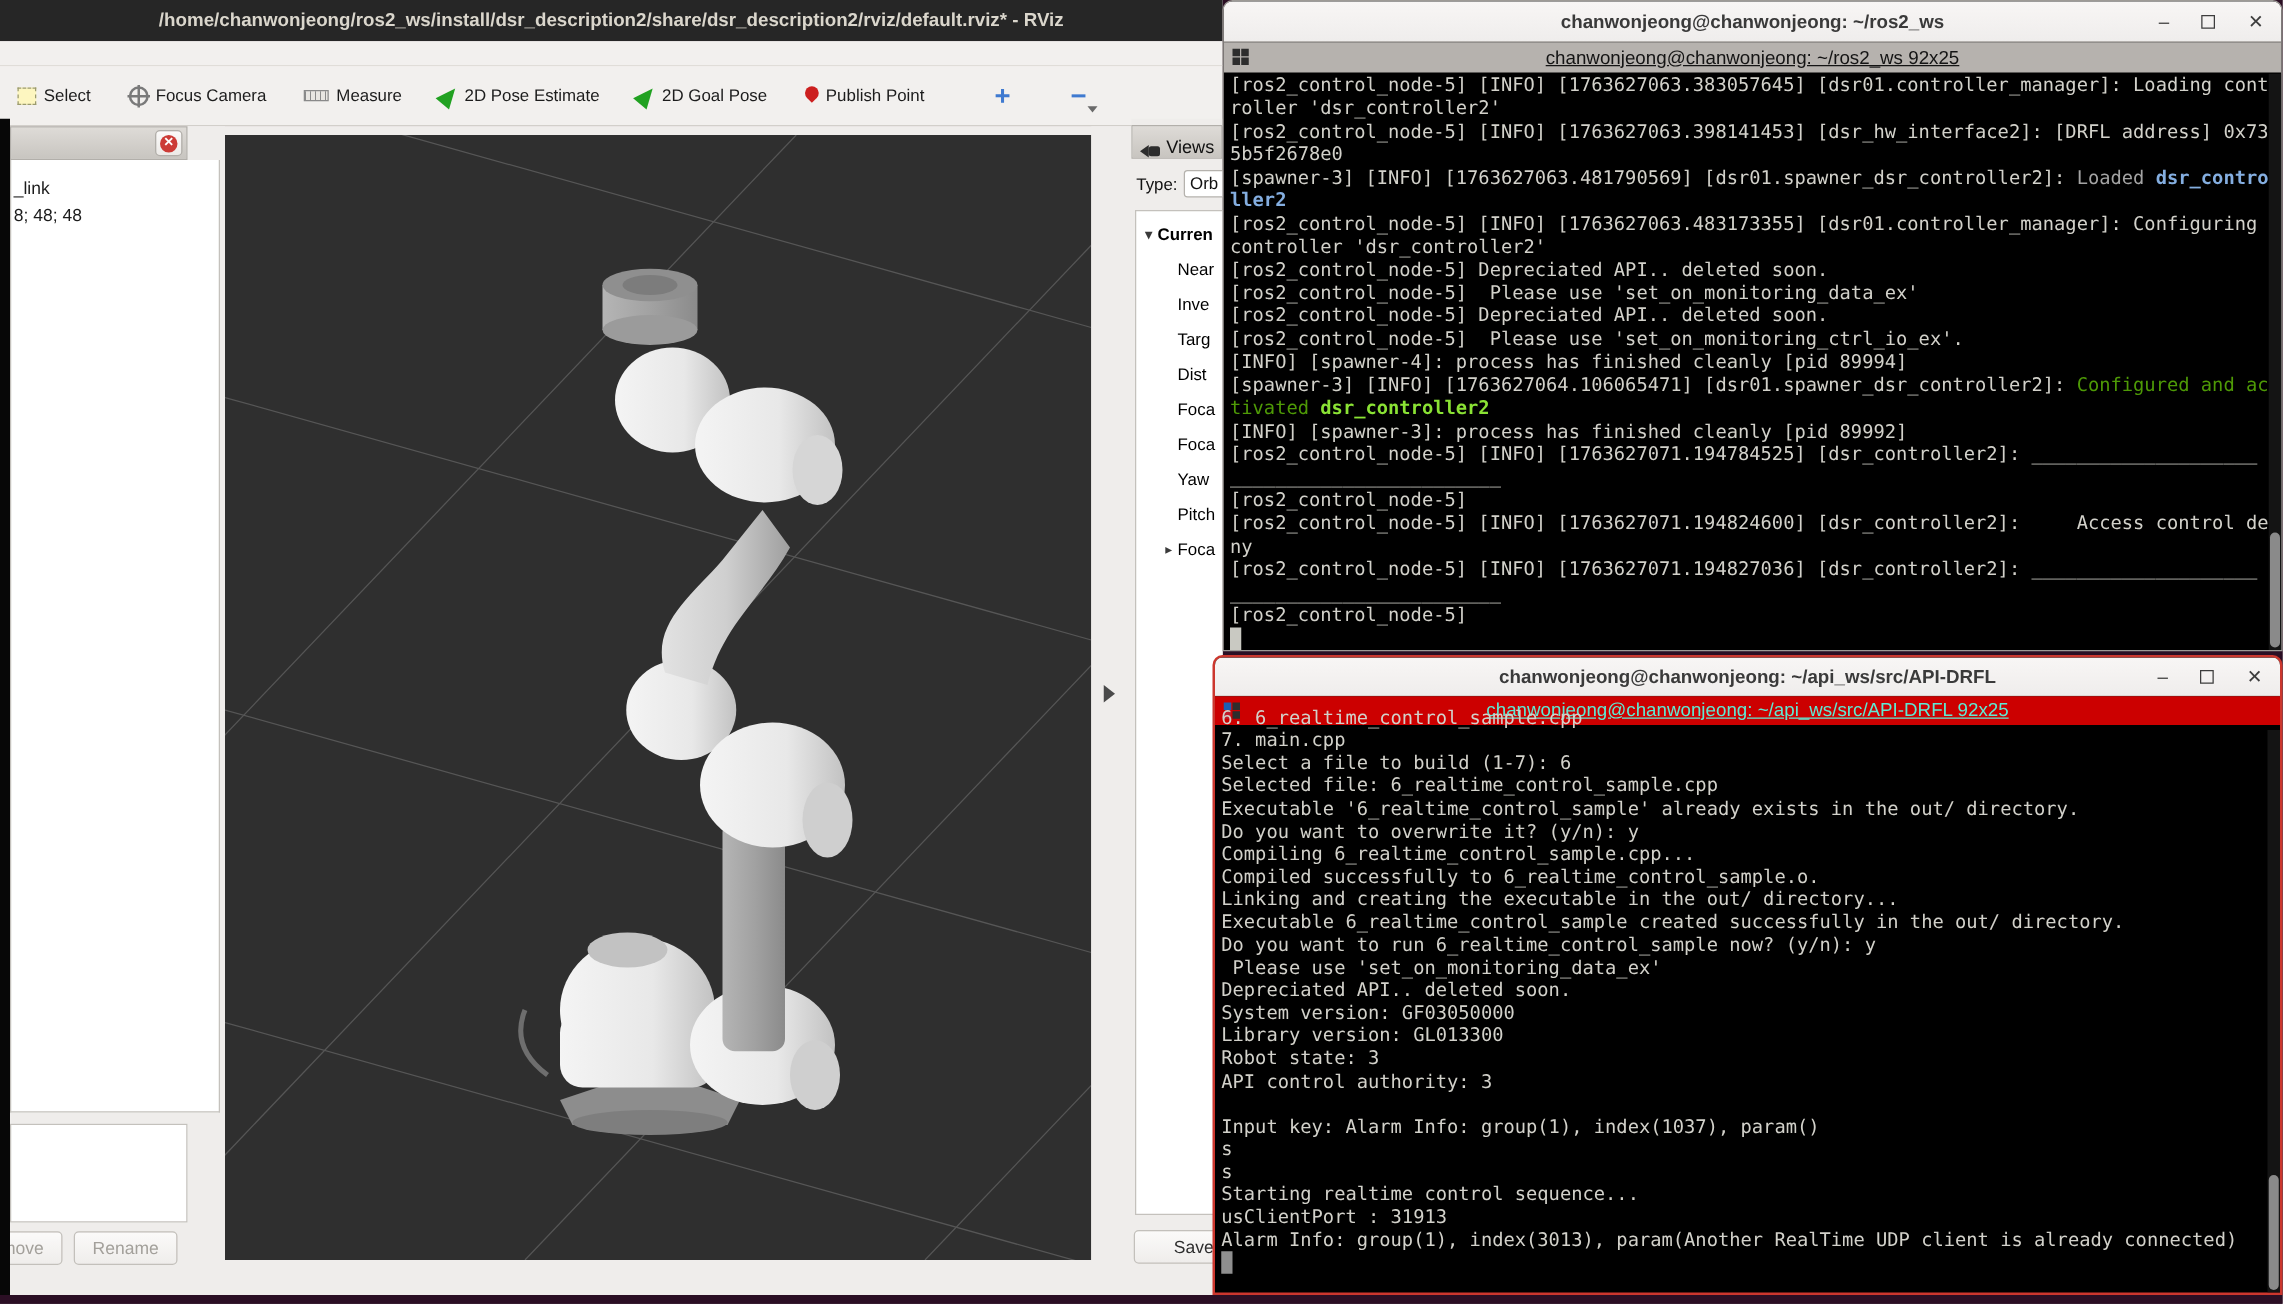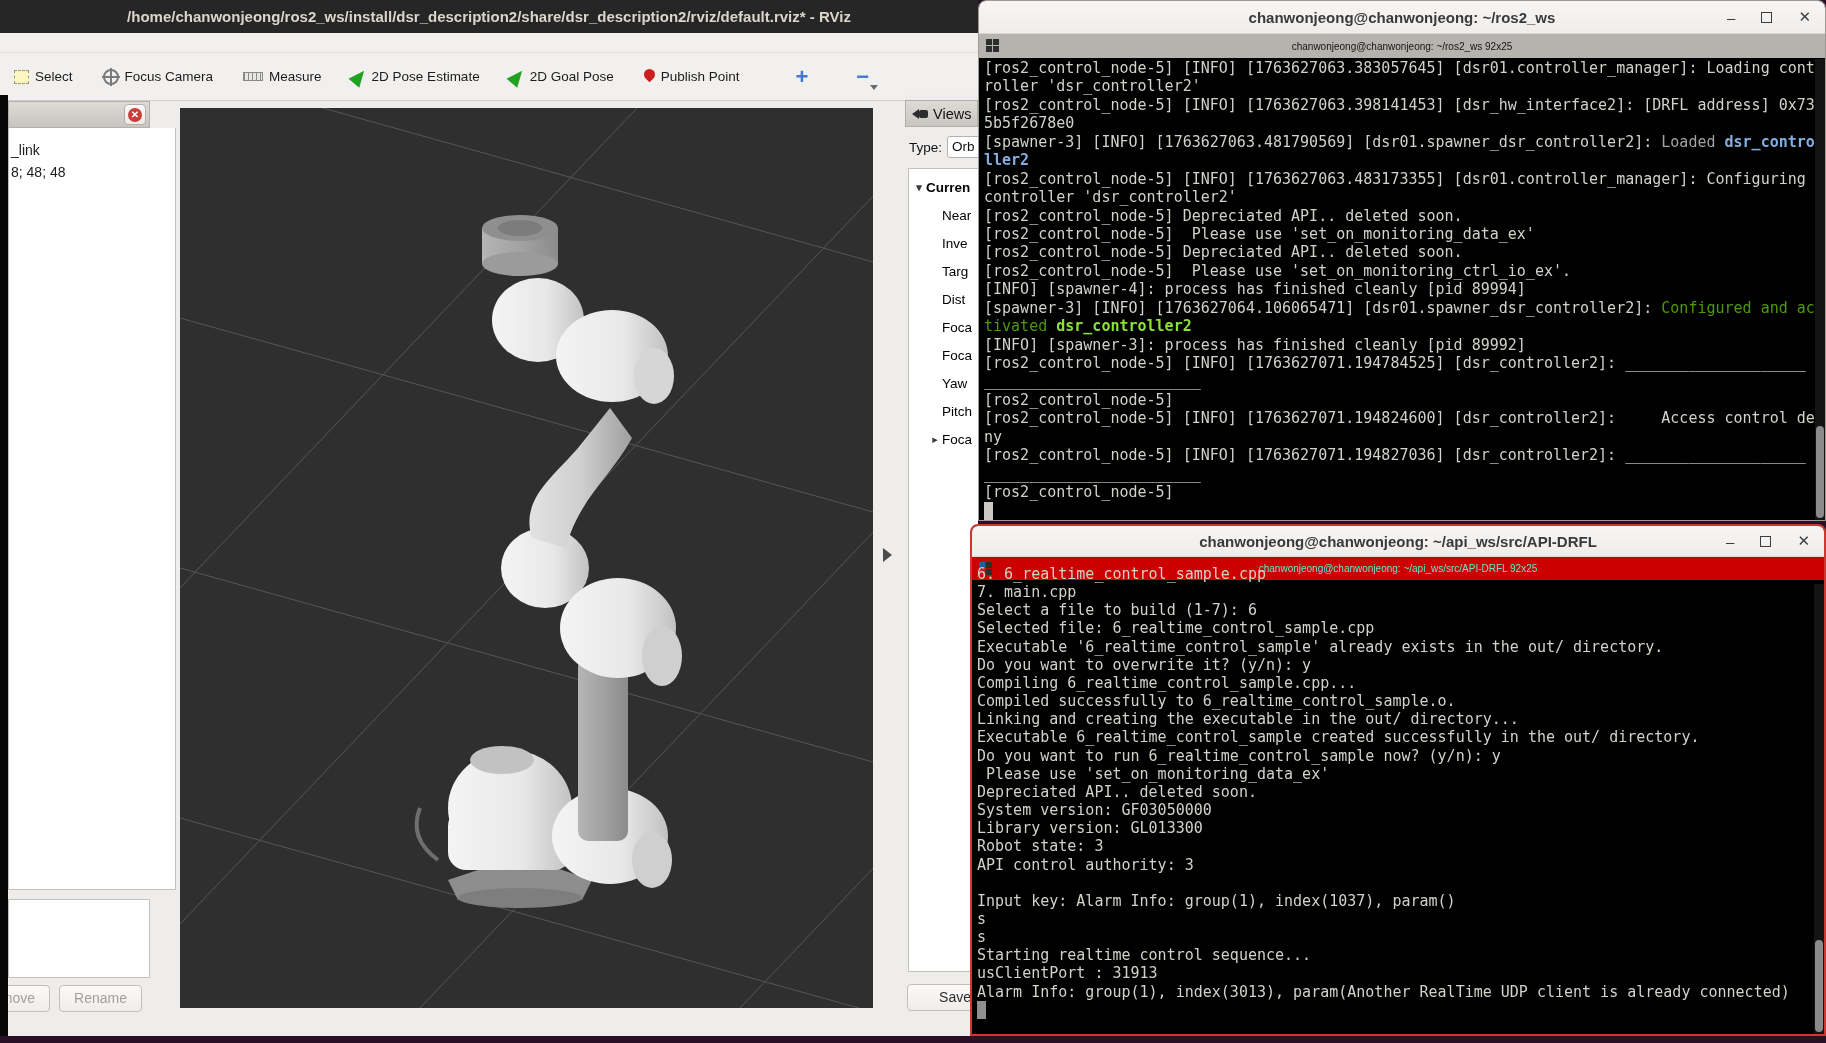--- a/index.html
+++ b/index.html
@@ -62,21 +62,21 @@
   .strip-left { position:absolute; left:150px; top:101px; width:30px; height:911px; background:#efedeb; }
   .strip-right { position:absolute; left:873px; top:101px; width:32px; height:911px; background:#efedeb; }
   .tri-left { position:absolute; left:12px; top:447px; width:0; height:0;
               border-top:7px solid transparent; border-bottom:7px solid transparent; border-right:9px solid #4a4a4a; }
   .tri-right { position:absolute; left:10px; top:447px; width:0; height:0;
                border-top:7px solid transparent; border-bottom:7px solid transparent; border-left:9px solid #4a4a4a; }
 
   
   .views-panel { position:absolute; left:905px; top:95px; width:73px; height:941px; background:#efedeb; overflow:hidden; }
   .views-header { position:absolute; left:0; top:5px; width:73px; height:27px; background:linear-gradient(#dedbd7,#c8c5c0);
-                  border:1px solid #b2afaa; display:flex; align-items:center; gap:5px; padding-left:6px;
+                  border:1px solid #b2afaa; display:flex; align-items:flex-end; gap:5px; padding-left:6px;
                   font-size:14.5px; color:#111; }
   .views-cam { display:inline-block; width:16px; height:10px; position:relative; }
   .views-cam::before { content:""; position:absolute; left:0; top:0; width:0; height:0;
                        border-top:5px solid transparent; border-bottom:5px solid transparent; border-right:7px solid #2d2d2d; }
   .views-cam::after { content:""; position:absolute; left:7px; top:1px; width:9px; height:8px; background:#2d2d2d; border-radius:2px; }
   .views-typerow { position:absolute; left:0; top:40px; width:100px; height:24px; display:flex; align-items:center;
                    gap:5px; padding-left:4px; font-size:13.5px; color:#111; }
   .type-select { width:44px; height:22px; background:#fff; border:1px solid #b5b2ad; border-radius:3px;
                  font-size:13.5px; color:#111; padding-left:4px; line-height:20px; }
   .views-tree { position:absolute; left:3px; top:73px; width:80px; height:804px; background:#fff;
@@ -95,21 +95,21 @@
   #term2 { left:970px; top:524px; width:856px; height:512px; border:2px solid #cc372e; border-radius:8px 8px 0 0; z-index:6; }
   .term-titlebar { height:33px; background:linear-gradient(#f8f6f5,#efedec); border-bottom:1px solid #dbd8d4;
                    position:relative; display:flex; align-items:center; justify-content:center; }
   #term2 .term-titlebar { height:31px; }
   .term-title { font-size:15px; font-weight:600; color:#3a3a3a; white-space:nowrap; }
   .term-controls { position:absolute; right:14px; top:0; bottom:0; display:flex; align-items:center; gap:26px;
                    color:#3d3d3d; font-size:15px; }
   .ctl-max { width:11px; height:11px; border:1.5px solid #3d3d3d; display:inline-block; }
   .term-tabbar { height:24px; background:#b6b2ae; position:relative; display:flex; align-items:center; justify-content:center; }
   #term2 .term-tabbar { height:23px; background:#cc0000; }
-  .term-tab-title { font-size:10px; color:#141414; font-weight:500; white-space:nowrap; }
+  .term-tab-title { font-size:15px; color:#141414; font-weight:500; white-space:nowrap;text-decoration:underline; }
   #term2 .term-tab-title { color:#5eead4; }
   .grid-icon { position:absolute; left:7px; top:5px; width:14px; height:14px; display:grid;
                grid-template-columns:6px 6px; grid-template-rows:6px 6px; gap:1px; }
   .grid-icon span { background:#2d2d2d; }
   #term2 .grid-icon span:nth-child(1) { background:#1a5fb4; }
   #term2 .grid-icon span:nth-child(3) { background:#c01c28; }
   .term-content { position:absolute; left:5px; right:10px; top:58px; bottom:0;
                   font-family:"DejaVu Sans Mono", monospace; font-size:15px; color:#d2d1ca; }
   #term1 .term-content { line-height:18.44px; }
   #term2 .term-content { top:39px; line-height:18.16px; }

